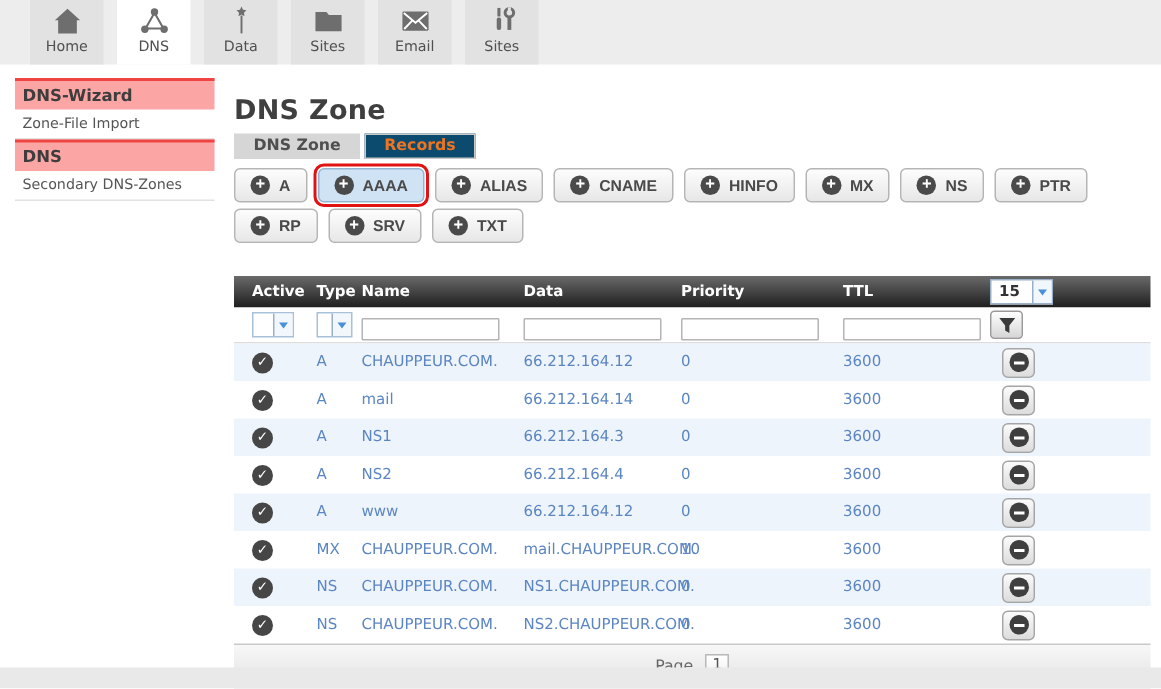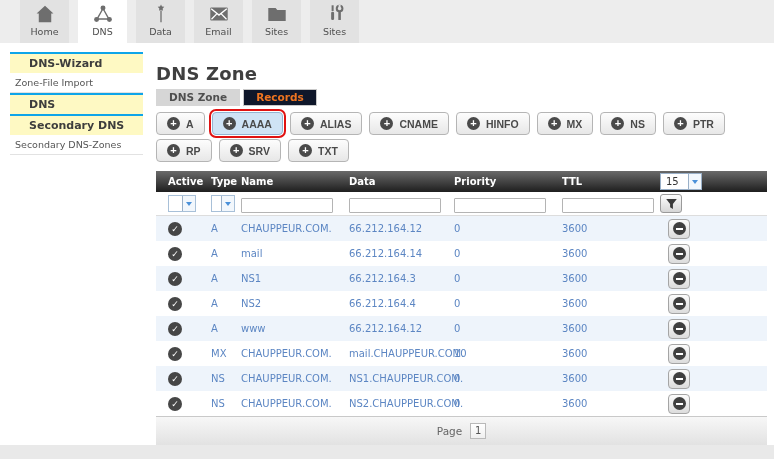--- a/index.html
+++ b/index.html
@@ -9,53 +9,53 @@
   
   .toolbar { position:absolute; left:0; top:0; width:774px; height:43px; background:#ededed; display:flex; padding-left:20px; }
   .tb-btn { width:49px; height:43px; margin-right:9px; background:#e2e2e2; display:flex; flex-direction:column; align-items:center; justify-content:center; padding-bottom:3px; cursor:pointer; }
   .tb-btn.active { background:#ffffff; }
   .tb-icon { width:22px; height:22px; margin-bottom:1px; }
   .tb-icon svg { width:22px; height:22px; display:block; }
   .tb-label { font-size:9.5px; color:#4f4f4f; }
 
   
   .sidebar { position:absolute; left:10px; top:52px; width:133px; }
-  .sb-header { background:#fef9c3; border-top:2px solid #0ea5e9; padding:3px 0 3px 19px; font-size:11px; font-weight:bold; color:#3d3d3d; }
+  .sb-header { background:#fca5a5; border-top:2px solid #ef4444; padding:3px 0 3px 5px; font-size:11px; font-weight:bold; color:#3d3d3d; }
   .sb-item { padding:4px 0 4px 5px; font-size:9.5px; color:#555; border-bottom:1px solid #e2e2e2; cursor:pointer; }
 
   
   .main { position:absolute; left:156px; top:64px; width:615px; }
   .page-title { font-size:18px; line-height:20px; font-weight:bold; color:#3f3f3f; margin-bottom:5px; letter-spacing:.2px; }
 
   .tabs { display:flex; gap:3px; }
   .tab { height:17px; line-height:15px; padding:0 12px; font-size:10.5px; font-weight:bold; background:#d6d6d6; color:#4f4f4f; border:1px solid transparent; cursor:pointer; }
-  .tab.active { background:#0f172a; border-color:#c9c9c9; color:#ee7420; }
+  .tab.active { background:#0c4a6e; border-color:#c9c9c9; color:#ee7420; }
 
   .rec-buttons { margin-top:6px; display:flex; flex-wrap:wrap; gap:4px 7px; width:620px; }
   .rec-btn { height:23px; display:inline-flex; align-items:center; padding:0 10px; border:1px solid #b5b5b5; border-radius:4px; background:linear-gradient(#fdfdfd,#e7e7e7); font-size:10.5px; font-weight:bold; color:#4a4a4a; cursor:pointer; }
   .rec-btn.highlighted { background:#cfe3f5; border-color:#94b4d2; outline:2px solid #e01212; outline-offset:1px; }
   .circle-plus { width:13px; height:13px; border-radius:50%; background:#4a4a4a; color:#fff; font-size:11px; line-height:12px; text-align:center; margin-right:6px; font-weight:bold; }
 
   
-  .table { margin-top:9px; width:611px; }
+  .table { margin-top:22px; width:611px; }
   .thead { display:flex; align-items:center; height:21px; background:linear-gradient(#6a6a6a,#1e1e1e); color:#fff; font-size:10px; font-weight:bold; }
   .filter-row { display:flex; align-items:center; height:24px; border-bottom:1px solid #ddd; background:#fff; }
   .trow { display:flex; align-items:center; height:25px; font-size:10px; color:#5c86c3; }
   .trow.alt { background:#eef4fb; }
 
   .c-active { width:45px; padding-left:12px; }
   .c-type { width:33px; padding-left:10px; }
   .c-name { width:108px; padding-left:7px; }
   .c-data { width:105px; padding-left:7px; }
   .c-priority { width:107px; padding-left:7px; }
   .c-ttl { width:100px; padding-left:8px; }
   .c-actions { flex:1; padding-left:6px; display:flex; align-items:center; }
 
   .pagesize { width:42px; height:17px; background:#fff; border:1px solid #9ab0c8; display:flex; align-items:center; cursor:pointer; }
-  .pagesize .val { flex:1; padding-left:5px; font-size:10px; color:#333; font-weight:normal; }
+  .pagesize .val { flex:1; padding-left:5px; font-size:10px; color:#333; font-weight:bold; }
   .dd-arrow-seg { width:13px; height:100%; border-left:1px solid #9ab0c8; background:#f2f7fc; display:flex; align-items:center; justify-content:center; }
   .tri-down { width:0; height:0; border-left:3.5px solid transparent; border-right:3.5px solid transparent; border-top:4px solid #4a90d9; }
 
   .mini-dd { height:17px; background:#fff; border:1px solid #a8c0d8; display:flex; align-items:center; cursor:pointer; }
   .mini-dd .val { flex:1; }
   .filter-input { width:92px; height:15px; border:1px solid #b4b4b4; border-radius:1px; font-size:10px; padding:0 3px; color:#333; }
   .funnel-btn { width:22px; height:19px; border:1px solid #9a9a9a; border-radius:3px; background:linear-gradient(#fefefe,#d6d6d6); display:flex; align-items:center; justify-content:center; cursor:pointer; }
   .funnel-btn svg { width:13px; height:12px; display:block; }
 
   .circle-check { width:14px; height:14px; border-radius:50%; background:#464646; color:#fff; font-size:9px; line-height:14px; text-align:center; cursor:pointer; display:inline-block; }
@@ -129,33 +129,33 @@
         <svg>
           <use href="#sym-wand-icon"></use>
         </svg>
       </span>
     <span class="tb-label">Data</span>
   </div>
 
   <div class="tb-btn">
     <span class="tb-icon">
         <svg>
+          <use href="#sym-folder-icon"></use>
+        </svg>
+      </span>
+    <span class="tb-label">Sites</span>
+  </div>
+
+  <div class="tb-btn">
+    <span class="tb-icon">
+        <svg>
           <use href="#sym-envelope-icon"></use>
         </svg>
       </span>
     <span class="tb-label">Email</span>
-  </div>
-
-  <div class="tb-btn">
-    <span class="tb-icon">
-        <svg>
-          <use href="#sym-folder-icon"></use>
-        </svg>
-      </span>
-    <span class="tb-label">Sites</span>
   </div>
 
   <div class="tb-btn">
     <span class="tb-icon">
         <svg>
           <use href="#sym-tools-icon"></use>
         </svg>
       </span>
     <span class="tb-label">Sites</span>
   </div>
@@ -168,21 +168,20 @@
 
   <div class="sb-item">Zone-File Import</div>
 </div>
   </div>
 
   <div>
     <div class="sb-header">DNS</div>
   </div>
 
   <div>
-    <div class="sb-header">Secondary DNS</div>
     <div class="sb-items">
   <div class="sb-item">Secondary DNS-Zones</div>
 </div>
   </div>
 </div>
 
 <div class="main">
   <div class="page-title">DNS Zone</div>
 
   <div class="tabs" id="tabs">

